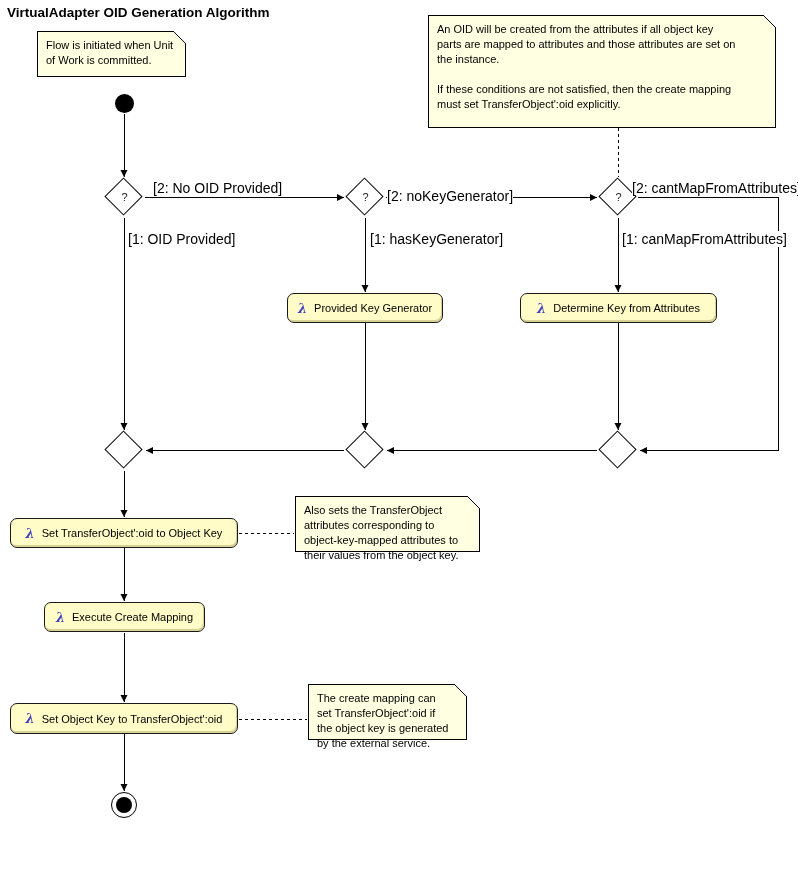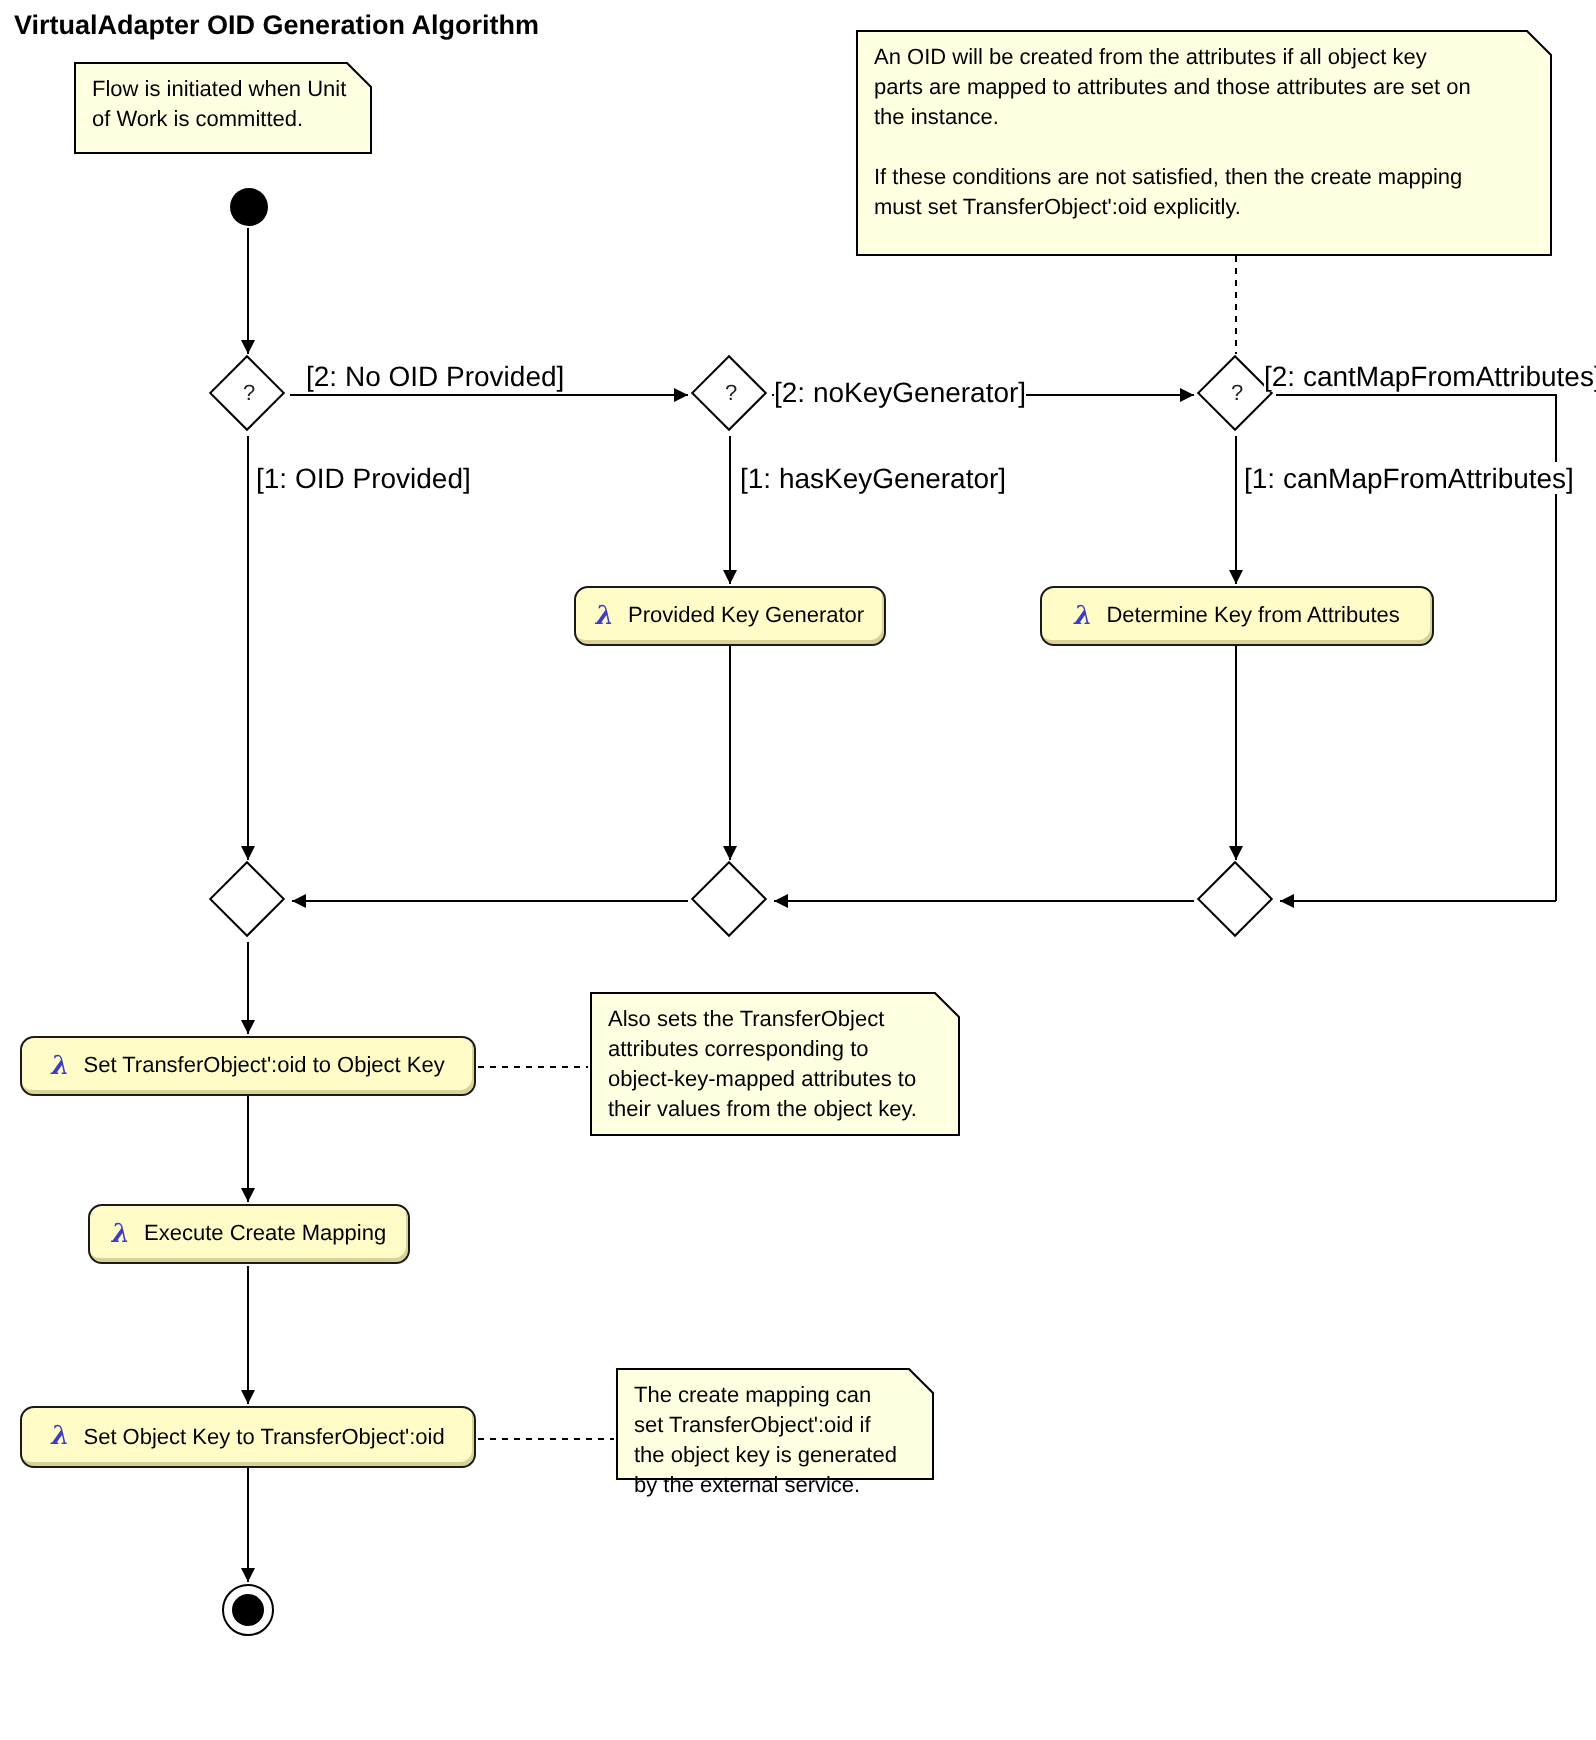--- a/index.html
+++ b/index.html
@@ -85,21 +85,21 @@
 the instance.
 
 If these conditions are not satisfied, then the create mapping
 must set TransferObject':oid explicitly.</span>
     <svg class="fold" viewBox="0 0 13 13">
         <path d="M0,0 H13 V13 Z" fill="#fff"></path>
         <path d="M0,0 L13,13" stroke="#000" stroke-width="1" fill="none"></path>
       </svg>
   </div>
 
-  <div class="note" style="left:295px;top:496px;width:185px;height:72px;">
+  <div class="note" style="left:295px;top:496px;width:185px;height:56px;">
     <span class="note-text">Also sets the TransferObject
 attributes corresponding to
 object-key-mapped attributes to
 their values from the object key.</span>
     <svg class="fold" viewBox="0 0 13 13">
         <path d="M0,0 H13 V13 Z" fill="#fff"></path>
         <path d="M0,0 L13,13" stroke="#000" stroke-width="1" fill="none"></path>
       </svg>
   </div>
 

